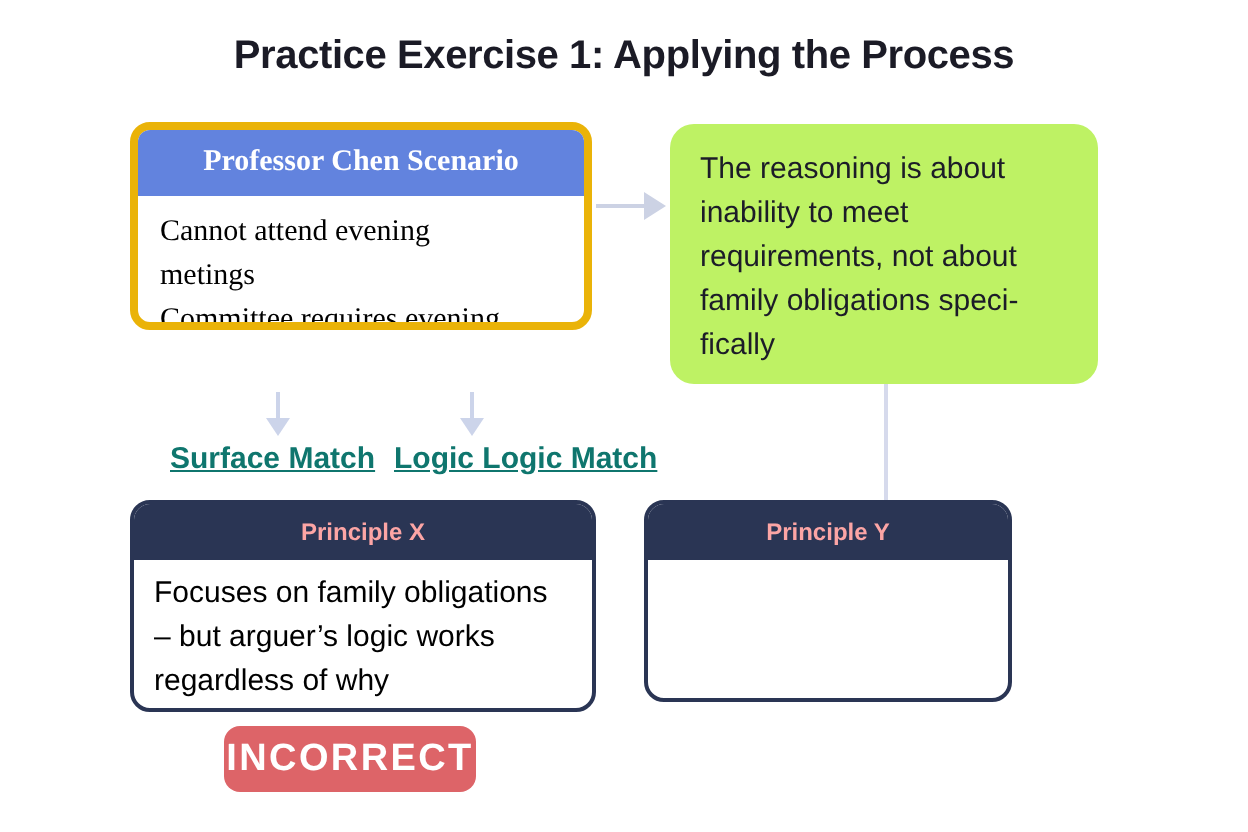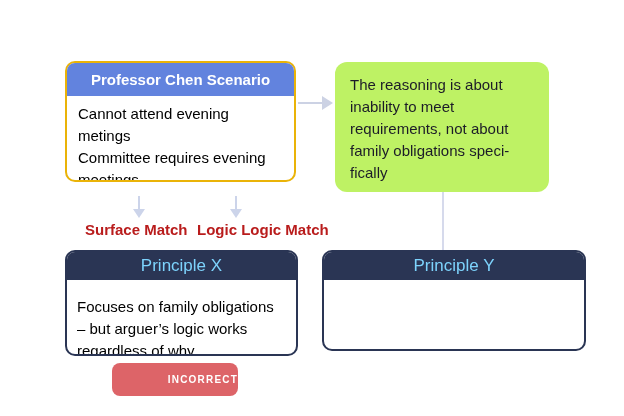--- a/index.html
+++ b/index.html
@@ -7,21 +7,21 @@
     position:relative;width:624px;height:416px;background:#ffffff;
     font-family:"Liberation Sans","DejaVu Sans",sans-serif;
     color:#1c1c28;overflow:hidden;
   }
   .title{
     position:absolute;top:17px;left:0;width:624px;text-align:center;
     font-size:20px;font-weight:700;color:#1b1b26;letter-spacing:-0.2px;
   }
   
   .box{position:absolute;border-radius:10px;overflow:hidden;background:#fff;box-sizing:border-box;}
-  .scenario{left:65px;top:61px;width:231px;height:121px;border:2px solid #eab308;}
+  .scenario{left:65px;top:61px;width:231px;height:104px;border:4px solid #eab308;font-family:Liberation Serif, serif;}
   .scenario .hd{background:#6283de;color:#ffffff;font-size:15px;font-weight:700;
     height:33px;line-height:33px;text-align:center;}
   .body-txt{padding:7px 11px;font-size:15px;line-height:22px;white-space:pre-line;color:#000000;}
   
   .reasoning{
     position:absolute;left:335px;top:62px;width:214px;height:130px;background:#bef264;
     border-radius:12px;box-sizing:border-box;padding:12px 15px;
     font-size:15px;line-height:22px;white-space:pre-line;color:#1c1c28;
   }
   
@@ -30,41 +30,42 @@
     border-top:7px solid transparent;border-bottom:7px solid transparent;border-left:11px solid #ccd2e4;}
   .v-stem{position:absolute;width:2px;background:#ccd4ea;}
   .v-head{position:absolute;width:0;height:0;border-left:6px solid transparent;
     border-right:6px solid transparent;border-top:9px solid #ccd4ea;}
   .stem-a{left:138px;top:196px;height:14px;}
   .head-a{left:133px;top:209px;}
   .stem-b{left:235px;top:196px;height:14px;}
   .head-b{left:230px;top:209px;}
   .connector{position:absolute;left:442px;top:192px;width:2px;height:58px;background:#d6daec;}
   
-  .match-label{position:absolute;top:221px;font-size:15px;font-weight:700;color:#b91c1c;white-space:nowrap;}
+  .match-label{position:absolute;top:221px;font-size:15px;font-weight:700;color:#0f766e;white-space:nowrap;text-decoration:underline;}
   .surface{left:85px;}
   .deep{left:197px;}
   
   .principle{border:2px solid #2a3554;}
-  .principle .hd{background:#2a3554;color:#7dd3fc;font-size:17px;font-weight:400;
+  .principle .hd{background:#2a3554;color:#fca5a5;font-size:12px;font-weight:700;
     height:28px;line-height:28px;text-align:center;}
   .px{left:65px;top:250px;width:233px;height:106px;}
-  .py{left:322px;top:250px;width:264px;height:101px;}
-  .principle .body-txt{padding:16px 10px;}
+  .py{left:322px;top:250px;width:184px;height:101px;}
+  .principle .body-txt{padding:6px 10px;}
   
   .badge{position:absolute;top:363px;height:33px;line-height:33px;border-radius:8px;
-    color:#ffffff;font-size:10px;font-weight:700;letter-spacing:1.2px;text-align:right;}
+    color:#ffffff;font-size:19px;font-weight:700;letter-spacing:1.2px;text-align:center;}
   .incorrect{left:112px;width:126px;background:#dd6468;}
   .correct{left:378px;width:108px;background:#4f9160;}
 </style>
 </head>
 <body>
 
 <div class="canvas">
 
+  <div class="title">Practice Exercise 1: Applying the Process</div>
 
   <div class="box scenario">
     <div class="hd">Professor Chen Scenario</div>
     <div class="body-txt">Cannot attend evening
 metings
 Committee requires evening
 meetings</div>
   </div>
 
   <div class="h-stem"></div>

